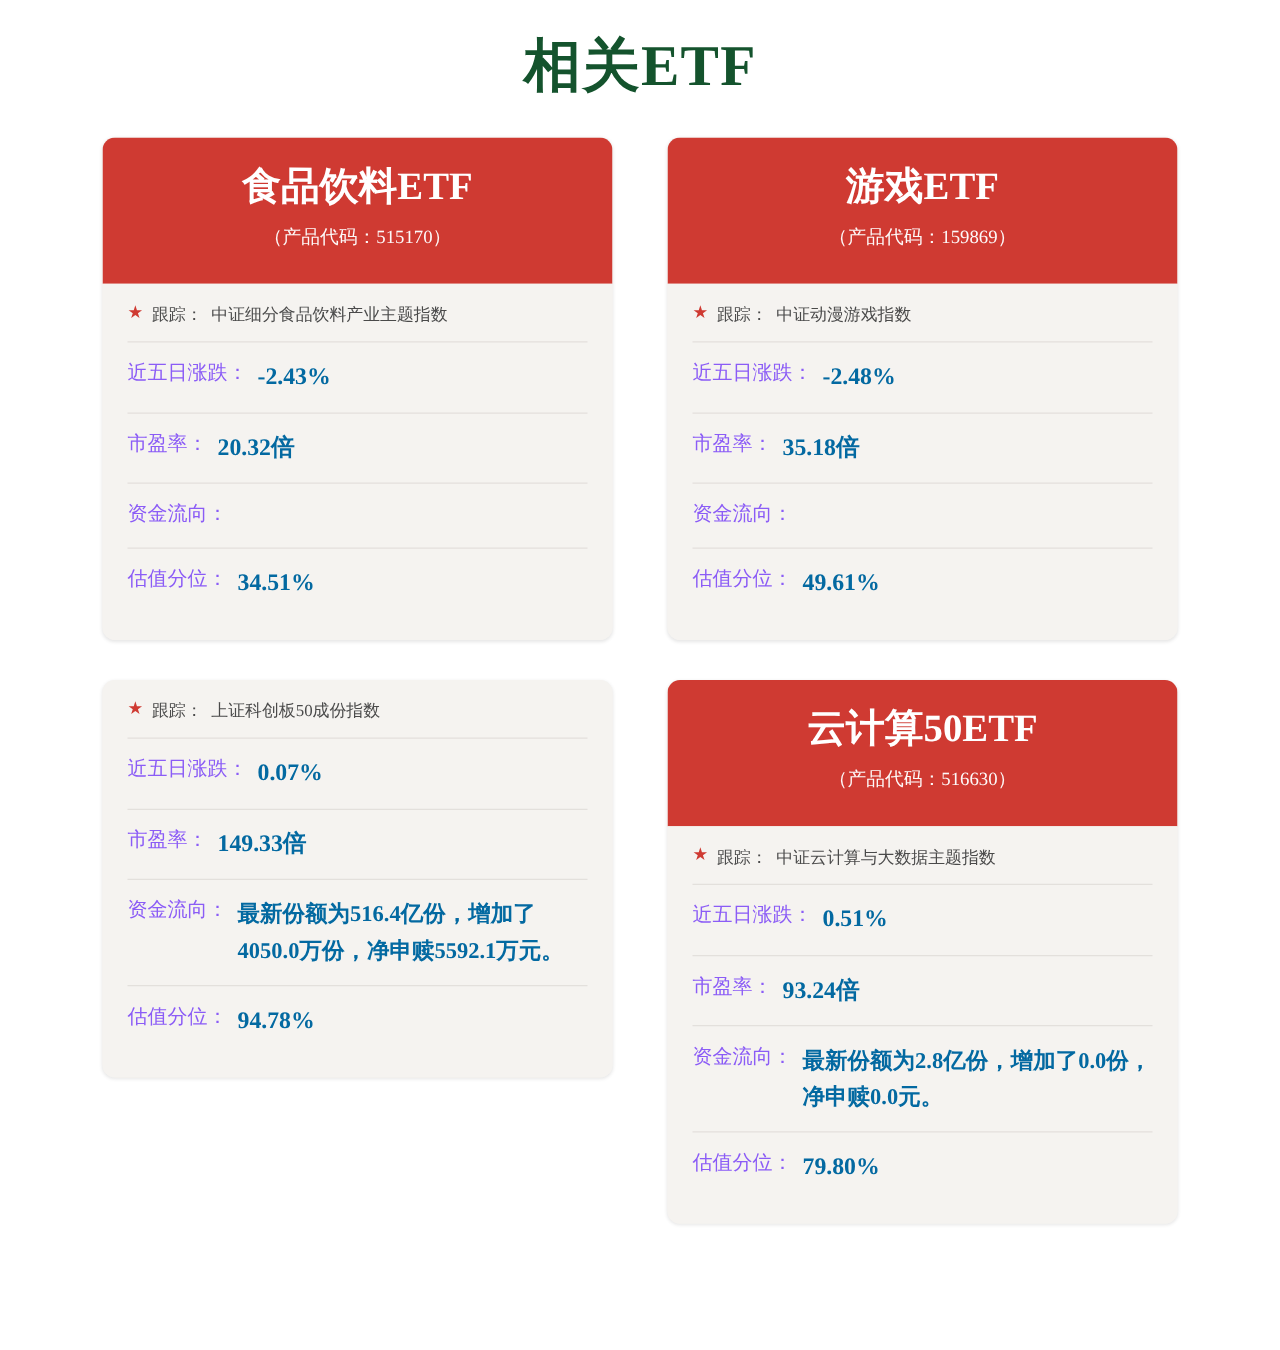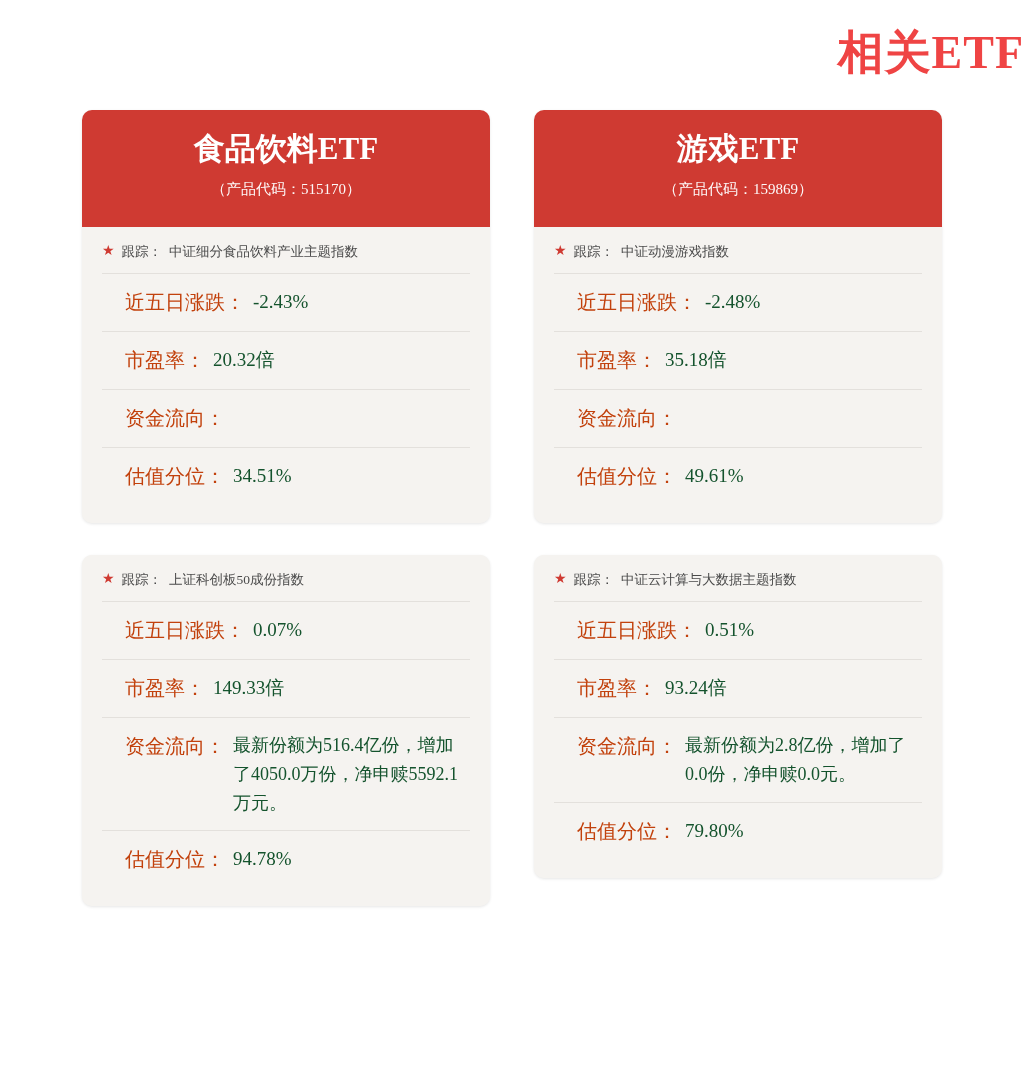--- a/index.html
+++ b/index.html
@@ -8,22 +8,22 @@
   }
   body {
     width: 1024px;
     height: 1080px;
     background: #ffffff;
     font-family: "Liberation Serif", "DejaVu Serif", serif;
     overflow: hidden;
   }
 
   .page-title {
-    text-align: right;
-    color: #ef4444;
+    text-align: center;
+    color: #14532d;
     font-size: 46px;
     font-weight: bold;
     letter-spacing: 1px;
     margin: 22px 0 26px 0;
     font-family: "Liberation Serif", "DejaVu Serif", serif;
   }
 
   .grid {
     display: grid;
     grid-template-columns: 408px 408px;
@@ -91,32 +91,31 @@
     align-items: flex-start;
     gap: 8px;
     padding: 13px 0;
     border-bottom: 1px solid #e3e0dc;
   }
   .row:last-child {
     border-bottom: none;
   }
 
   .row-label {
-    font-size: 20px;
-    color: #c2410c;
+    font-size: 16px;
+    color: #8b5cf6;
     white-space: nowrap;
     line-height: 1.55;
     flex: 0 0 auto;
-    margin-left: 23px;
   }
 
   .row-value {
     font-size: 19px;
-    color: #14532d;
-    font-weight: normal;
+    color: #0369a1;
+    font-weight: bold;
     line-height: 1.55;
   }
 
   .row-value.flow {
     font-size: 18px;
     line-height: 1.6;
   }
 </style>
 </head>
 <body>
@@ -203,20 +202,24 @@
         <span class="row-value flow">最新份额为516.4亿份，增加了4050.0万份，净申赎5592.1万元。</span>
       </div>
       <div class="row">
         <span class="row-label">估值分位：</span>
         <span class="row-value">94.78%</span>
       </div>
     </div>
   </div>
 
   <div class="card">
+    <div class="card-header">
+      <div class="card-title">云计算50ETF</div>
+      <div class="card-code">（产品代码：516630）</div>
+    </div>
     <div class="card-body">
       <div class="track-row">
         <span class="star-icon">★</span>
         <span>跟踪：</span>
         <span>中证云计算与大数据主题指数</span>
       </div>
       <div class="row">
         <span class="row-label">近五日涨跌：</span>
         <span class="row-value">0.51%</span>
       </div>

